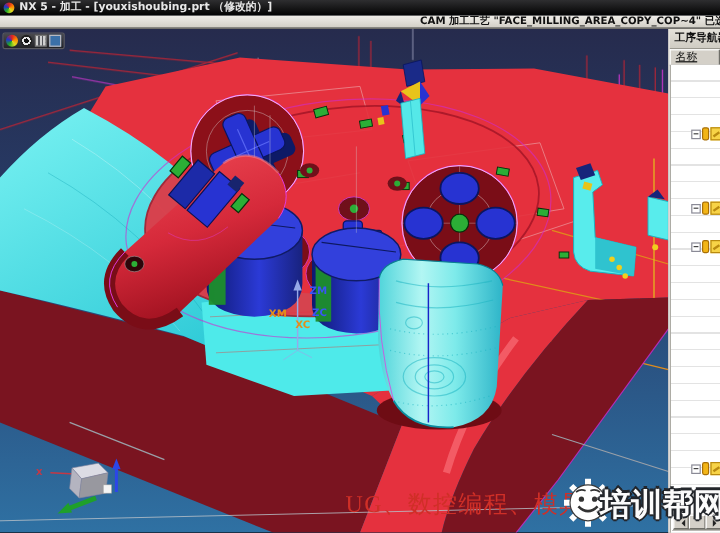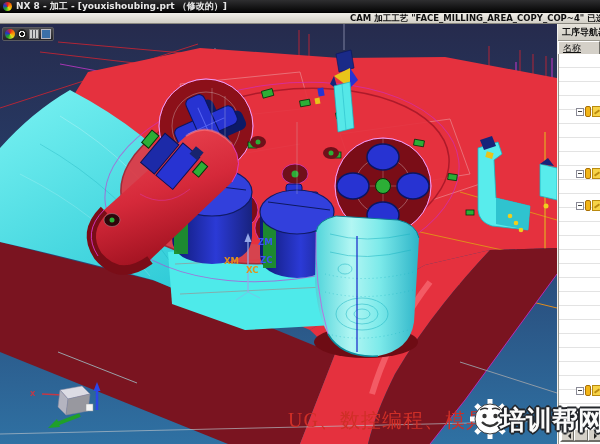--- a/index.html
+++ b/index.html
@@ -68,21 +68,21 @@
     white-space:nowrap;z-index:42;letter-spacing:0px;
     text-shadow:2px 0 #23262b,-2px 0 #23262b,0 2px #23262b,0 -2px #23262b,1px 1px #23262b,-1px -1px #23262b,1px -1px #23262b,-1px 1px #23262b;}
 
   svg text{font-family:"DejaVu Sans",sans-serif;font-weight:bold;}
 </style>
 </head>
 <body>
 
 <div class="titlebar">
   <div class="nx-logo"></div>
-  <div class="titlebar-text">NX 8 - 加工 - [youxishoubing.prt （修改的）]</div>
+  <div class="titlebar-text">NX 5 - 加工 - [youxishoubing.prt （修改的）]</div>
 </div>
 
 <div class="promptbar">
   <div class="prompt-text">CAM 加工工艺 "FACE_MILLING_AREA_COPY_COP~4" 已选定 - 全部 12</div>
 </div>
 
 <div class="main">
 
   <div class="viewport">
     <svg width="557" height="420" viewBox="0 0 557 420">

